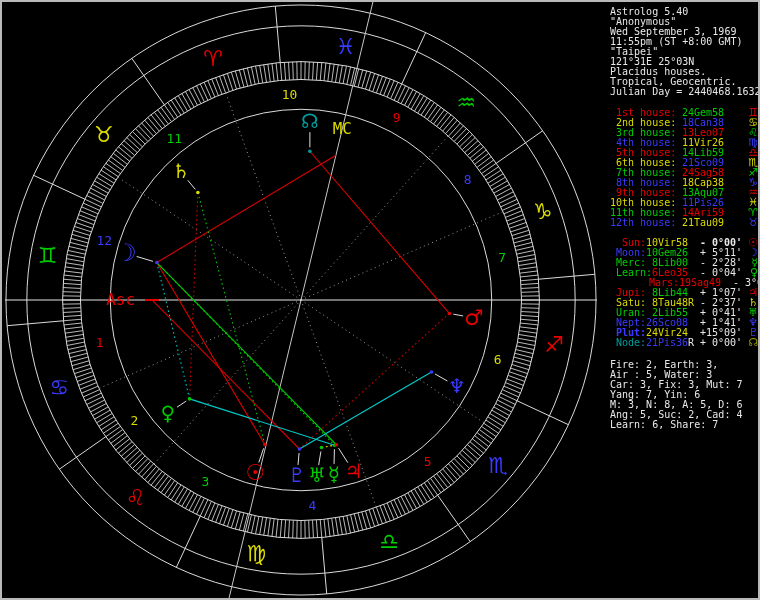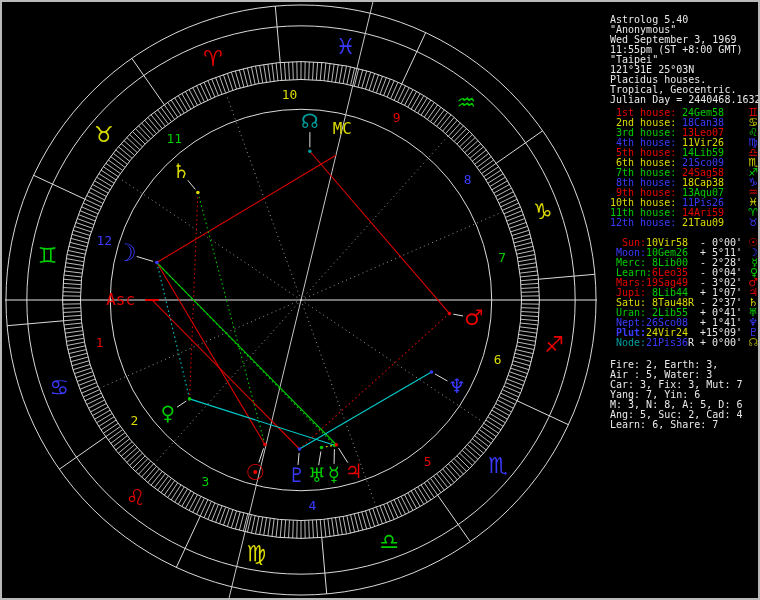--- a/index.html
+++ b/index.html
@@ -498,21 +498,21 @@
           <text x="467.7315652225635" y="178.69409730771994" fill="#3a3aff" font-size="13" font-family="DejaVu Sans Mono, monospace" text-anchor="middle" dominant-baseline="central">8</text>
           <text x="396.3022637534431" y="116.76552181436412" fill="#e60000" font-size="13" font-family="DejaVu Sans Mono, monospace" text-anchor="middle" dominant-baseline="central">9</text>
           <text x="288.4269125189598" y="93.32377096976975" fill="#dcdc00" font-size="13" font-family="DejaVu Sans Mono, monospace" text-anchor="middle" dominant-baseline="central">10</text>
           <text x="172.3731048993133" y="137.02645721787138" fill="#00cd00" font-size="13" font-family="DejaVu Sans Mono, monospace" text-anchor="middle" dominant-baseline="central">11</text>
           <text x="101.98164668506843" y="239.68638834854167" fill="#3a3aff" font-size="13" font-family="DejaVu Sans Mono, monospace" text-anchor="middle" dominant-baseline="central">12</text>
         </g>
         <text x="104" y="305" fill="#e60000" font-size="16" font-family="DejaVu Sans Mono, monospace">Asc</text>
         <text x="332" y="133" fill="#dcdc00" font-size="16" font-family="DejaVu Sans Mono, monospace">MC</text>
       </svg></div>
   <div id="panel">
-    <div class="pblock" style="top:12px" id="hdr">
+    <div class="pblock" style="top:4px" id="hdr">
         <div class="pline">Astrolog 5.40</div>
         <div class="pline">"Anonymous"</div>
         <div class="pline">Wed September 3, 1969</div>
         <div class="pline">11:55pm (ST +8:00 GMT)</div>
         <div class="pline">"Taipei"</div>
         <div class="pline">121°31E 25°03N</div>
         <div class="pline">Placidus houses.</div>
         <div class="pline">Tropical, Geocentric.</div>
         <div class="pline">Julian Day = 2440468.1632</div>
       </div>
@@ -524,25 +524,25 @@
         <div class="prow"><span class="hlabel" style="color: rgb(230, 0, 0);"> 5th house:</span><span class="hval" style="color: rgb(0, 205, 0);">14Lib59</span><span class="rglyph" style="color: rgb(230, 0, 0);">♎</span></div>
         <div class="prow"><span class="hlabel" style="color: rgb(220, 220, 0);"> 6th house:</span><span class="hval" style="color: rgb(58, 58, 255);">21Sco09</span><span class="rglyph" style="color: rgb(220, 220, 0);">♏</span></div>
         <div class="prow"><span class="hlabel" style="color: rgb(0, 205, 0);"> 7th house:</span><span class="hval" style="color: rgb(230, 0, 0);">24Sag58</span><span class="rglyph" style="color: rgb(0, 205, 0);">♐</span></div>
         <div class="prow"><span class="hlabel" style="color: rgb(58, 58, 255);"> 8th house:</span><span class="hval" style="color: rgb(220, 220, 0);">18Cap38</span><span class="rglyph" style="color: rgb(58, 58, 255);">♑</span></div>
         <div class="prow"><span class="hlabel" style="color: rgb(230, 0, 0);"> 9th house:</span><span class="hval" style="color: rgb(0, 205, 0);">13Aqu07</span><span class="rglyph" style="color: rgb(230, 0, 0);">♒</span></div>
         <div class="prow"><span class="hlabel" style="color: rgb(220, 220, 0);">10th house:</span><span class="hval" style="color: rgb(58, 58, 255);">11Pis26</span><span class="rglyph" style="color: rgb(220, 220, 0);">♓</span></div>
         <div class="prow"><span class="hlabel" style="color: rgb(0, 205, 0);">11th house:</span><span class="hval" style="color: rgb(230, 0, 0);">14Ari59</span><span class="rglyph" style="color: rgb(0, 205, 0);">♈</span></div>
         <div class="prow"><span class="hlabel" style="color: rgb(58, 58, 255);">12th house:</span><span class="hval" style="color: rgb(220, 220, 0);">21Tau09</span><span class="rglyph" style="color: rgb(58, 58, 255);">♉</span></div>
       </div>
     <div class="pblock" style="top:236px" id="planets">
-        <div class="prow"><span class="plabel" style="color: rgb(230, 0, 0);">  Sun:</span><span class="pval" style="color: rgb(220, 220, 0);">10Vir58</span><span class="pretro" style="color: rgb(232, 232, 232);"> </span><span class="pvel" style="color: rgb(232, 232, 232);">- 0°00'</span><span class="rglyph" style="color: rgb(230, 0, 0);">☉</span></div>
+        <div class="prow"><span class="plabel" style="color: rgb(230, 0, 0);">  Sun:</span><span class="pval" style="color: rgb(220, 220, 0);">10Vir58</span><span class="pretro" style="color: rgb(232, 232, 232);"> </span><span class="pvel" style="color: rgb(232, 232, 232); font-weight: bold;">- 0°00'</span><span class="rglyph" style="color: rgb(230, 0, 0);">☉</span></div>
         <div class="prow"><span class="plabel" style="color: rgb(58, 58, 255);"> Moon:</span><span class="pval" style="color: rgb(0, 205, 0);">10Gem26</span><span class="pretro" style="color: rgb(232, 232, 232);"> </span><span class="pvel" style="color: rgb(232, 232, 232);">+ 5°11'</span><span class="rglyph" style="color: rgb(58, 58, 255);">☽</span></div>
         <div class="prow"><span class="plabel" style="color: rgb(0, 205, 0);"> Merc:</span><span class="pval" style="color: rgb(0, 205, 0);"> 8Lib00</span><span class="pretro" style="color: rgb(232, 232, 232);"> </span><span class="pvel" style="color: rgb(232, 232, 232);">- 2°28'</span><span class="rglyph" style="color: rgb(0, 205, 0);">☿</span></div>
         <div class="prow"><span class="plabel" style="color: rgb(0, 205, 0);"> Learn:</span><span class="pval" style="color: rgb(230, 0, 0);"> 6Leo35</span><span class="pretro" style="color: rgb(232, 232, 232);"> </span><span class="pvel" style="color: rgb(232, 232, 232);">- 0°04'</span><span class="rglyph" style="color: rgb(0, 205, 0);">♀</span></div>
-        <div class="prow"><span class="plabel" style="color: rgb(230, 0, 0);"> Mars:</span><span class="pval" style="color: rgb(230, 0, 0);">19Sag49</span><span class="pretro" style="color: rgb(232, 232, 232);"> </span><span class="pvel" style="color: rgb(232, 232, 232);">- 3°02'</span><span class="rglyph" style="color: rgb(230, 0, 0);">♂</span></div>
+        <div class="prow"><span class="plabel" style="color: rgb(230, 0, 0); margin-left: 33px;"> Mars:</span><span class="pval" style="color: rgb(230, 0, 0);">19Sag49</span><span class="pretro" style="color: rgb(232, 232, 232);"> </span><span class="pvel" style="color: rgb(232, 232, 232);">- 3°02'</span><span class="rglyph" style="color: rgb(230, 0, 0);">♂</span></div>
         <div class="prow"><span class="plabel" style="color: rgb(230, 0, 0);"> Jupi:</span><span class="pval" style="color: rgb(0, 205, 0); margin-top: 28px;"> 8Lib44</span><span class="pretro" style="color: rgb(232, 232, 232);"> </span><span class="pvel" style="color: rgb(232, 232, 232);">+ 1°07'</span><span class="rglyph" style="color: rgb(230, 0, 0);">♃</span></div>
         <div class="prow"><span class="plabel" style="color: rgb(220, 220, 0);"> Satu:</span><span class="pval" style="color: rgb(220, 220, 0);"> 8Tau48</span><span class="pretro" style="color: rgb(220, 220, 0);">R</span><span class="pvel" style="color: rgb(232, 232, 232);">- 2°37'</span><span class="rglyph" style="color: rgb(220, 220, 0);">♄</span></div>
         <div class="prow"><span class="plabel" style="color: rgb(0, 205, 0);"> Uran:</span><span class="pval" style="color: rgb(0, 205, 0);"> 2Lib55</span><span class="pretro" style="color: rgb(232, 232, 232);"> </span><span class="pvel" style="color: rgb(232, 232, 232);">+ 0°41'</span><span class="rglyph" style="color: rgb(0, 205, 0);">♅</span></div>
         <div class="prow"><span class="plabel" style="color: rgb(58, 58, 255);"> Nept:</span><span class="pval" style="color: rgb(58, 58, 255);">26Sco08</span><span class="pretro" style="color: rgb(232, 232, 232);"> </span><span class="pvel" style="color: rgb(232, 232, 232);">+ 1°41'</span><span class="rglyph" style="color: rgb(58, 58, 255);">♆</span></div>
         <div class="prow"><span class="plabel" style="color: rgb(58, 58, 255); font-weight: bold;"> Plut:</span><span class="pval" style="color: rgb(220, 220, 0);">24Vir24</span><span class="pretro" style="color: rgb(232, 232, 232);"> </span><span class="pvel" style="color: rgb(232, 232, 232);">+15°09'</span><span class="rglyph" style="color: rgb(58, 58, 255);">♇</span></div>
         <div class="prow"><span class="plabel" style="color: rgb(0, 157, 157);"> Node:</span><span class="pval" style="color: rgb(58, 58, 255);">21Pis36</span><span class="pretro" style="color: rgb(232, 232, 232);">R</span><span class="pvel" style="color: rgb(232, 232, 232);">+ 0°00'</span><span class="rglyph" style="color: rgb(157, 157, 0);">☊</span></div>
       </div>
     <div class="pblock" style="top:357px" id="stats">
         <div class="pline">Fire: 2, Earth: 3,</div>
         <div class="pline">Air : 5, Water: 3</div>

